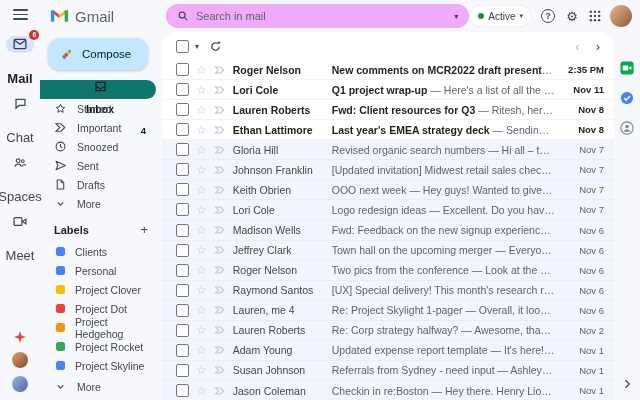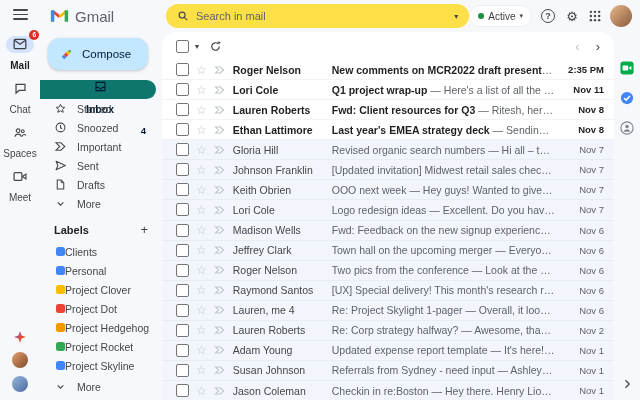--- a/index.html
+++ b/index.html
@@ -9,31 +9,31 @@
   svg{display:block}
   
   .rail{grid-column:1;grid-row:1/3;display:flex;flex-direction:column;align-items:center;padding-top:9px;}
   .hamburger{width:15px;display:flex;flex-direction:column;gap:3px;background:none;border:0;padding:0;margin-bottom:16px;cursor:pointer;}
   .hamburger span{height:1.6px;background:#444746;border-radius:1px;}
   .rail-item{display:flex;flex-direction:column;align-items:center;margin-bottom:9px;cursor:pointer;}
   .rail-pill{position:relative;width:28px;height:17px;border-radius:9px;display:flex;align-items:center;justify-content:center;}
   .rail-item.active .rail-pill{background:#d3e3fd;}
   .badge{position:absolute;top:-6px;right:-5px;background:#d93025;color:#fff;font-size:6.5px;line-height:1;
     padding:2px 3px;border-radius:7px;font-weight:bold;}
-  .rail-label{font-size:10px;color:#444746;margin-top:7px;}
+  .rail-label{font-size:13px;color:#444746;margin-top:18px;}
   .rail-item.active .rail-label{font-weight:bold;color:#1f1f1f;}
   .rail-bottom{margin-top:auto;display:flex;flex-direction:column;align-items:center;gap:8px;padding-bottom:8px;}
   .mini-avatar{width:16px;height:16px;border-radius:50%;cursor:pointer;}
   .mini-avatar.a1{background:linear-gradient(135deg,#e6a06b,#7c4a2d);}
   .mini-avatar.a2{background:linear-gradient(135deg,#9ab6e0,#4a6a9c);}
   
   .logo{grid-column:2;grid-row:1;display:flex;align-items:center;gap:6px;padding-left:10px;}
   .logo-text{font-size:15px;color:#5f6368;font-weight:500;}
   .topbar{grid-column:3/5;grid-row:1;display:flex;align-items:center;padding:0 8px 0 4px;}
-  .search{flex:0 1 288px;height:24px;background:#fde047;border-radius:13px;display:flex;align-items:center;gap:7px;
+  .search{flex:0 1 288px;height:24px;background:#f0abfc;border-radius:13px;display:flex;align-items:center;gap:7px;
     padding:0 11px;color:#5f6368;font-size:11px;cursor:text;}
   .search .caret{margin-left:auto;font-size:8px;color:#444746;cursor:pointer;}
   .top-right{margin-left:auto;display:flex;align-items:center;gap:9px;}
   .status-pill{display:flex;align-items:center;gap:4px;background:#fff;border-radius:12px;height:20px;padding:0 8px;
     font-size:10px;color:#3c4043;border:1px solid #eceff3;cursor:pointer;}
   .status-pill .caret{font-size:7px;color:#444746;}
   .status-dot{width:6px;height:6px;border-radius:50%;background:#1e8e3e;}
   .icon-btn{background:none;border:0;padding:0;cursor:pointer;color:#444746;display:flex;align-items:center;justify-content:center;}
   .help-btn{width:14px;height:14px;border:1.4px solid #444746;border-radius:50%;font-size:9px;font-weight:bold;color:#444746;}
   .gear-btn{font-size:13px;width:16px;height:16px;}
@@ -43,21 +43,21 @@
   .compose{margin:4px 0 10px 8px;height:32px;width:100px;background:#c2e7ff;border:0;border-radius:12px;display:flex;
     align-items:center;gap:8px;padding:0 12px;font-size:11.5px;font-weight:500;color:#001d35;cursor:pointer;
     font-family:inherit;box-shadow:0 1px 3px rgba(0,0,0,.22);}
   .nav-item{height:19px;display:flex;align-items:center;gap:10px;padding:0 10px 0 14px;margin-right:6px;
     border-radius:0 10px 10px 0;font-size:10.5px;color:#444746;cursor:pointer;}
   .nav-item.active{background:#0f766e;font-weight:bold;color:#001d35;flex-direction:column;}
   .nav-item .cnt{margin-left:auto;font-size:9.5px;font-weight:bold;}
   .labels-hdr{display:flex;align-items:center;justify-content:space-between;padding:9px 14px 5px 14px;
     font-size:11px;font-weight:bold;color:#202124;}
   .labels-hdr .plus{font-size:13px;font-weight:normal;color:#444746;cursor:pointer;}
-  .label-item{height:19px;display:flex;align-items:center;padding:0 10px 0 16px;font-size:10.5px;color:#444746;cursor:pointer;}
+  .label-item{height:19px;display:flex;align-items:center;gap:10px;padding:0 10px 0 16px;font-size:10.5px;color:#444746;cursor:pointer;}
   .label-swatch{width:9px;height:9px;border-radius:2.5px;flex:none;background:#999;}
   
   .list-panel{grid-column:3;grid-row:2;background:#fff;border-radius:14px 14px 0 0;display:flex;flex-direction:column;overflow:hidden;}
   .toolbar{flex:0 0 28px;display:flex;align-items:center;padding:0 14px;gap:10px;color:#444746;}
   .cb{width:11px;height:11px;border:1.5px solid #747775;border-radius:2px;flex:none;cursor:pointer;background:#fff;}
   .toolbar .caret{font-size:8px;margin-left:-4px;cursor:pointer;}
   .pager{margin-left:auto;display:flex;gap:16px;align-items:center;}
   .chev{font-size:13px;line-height:1;cursor:pointer;color:#444746;}
   .chev.prev{color:#b8bcc2;}
   .rows{flex:1;display:flex;flex-direction:column;}
@@ -240,34 +240,34 @@
         <svg width="13" height="13" viewBox="0 0 16 16">
             <path d="M8 2.8l1.6 3.4 3.7.4-2.8 2.5.8 3.6L8 10.9l-3.3 1.8.8-3.6-2.8-2.5 3.7-.4z" fill="none" stroke="#444746" stroke-width="1.2"></path>
           </svg>
       </span>
       <span>Starred</span>
     </div>
 
     <div class="nav-item">
       <span>
         <svg width="13" height="13" viewBox="0 0 16 16">
+            <path d="M2.5 3.5h6l4.8 4.5-4.8 4.5h-6l4.6-4.5z" fill="none" stroke="#444746" stroke-width="1.3"></path>
+          </svg>
+      </span>
+      <span>Important</span>
+    </div>
+
+    <div class="nav-item">
+      <span>
+        <svg width="13" height="13" viewBox="0 0 16 16">
             <circle cx="8" cy="8" r="5.4" fill="none" stroke="#444746" stroke-width="1.3"></circle>
             <path d="M8 5v3.2l2.2 1.4" fill="none" stroke="#444746" stroke-width="1.3"></path>
           </svg>
       </span>
       <span>Snoozed</span>
-    </div>
-
-    <div class="nav-item">
-      <span>
-        <svg width="13" height="13" viewBox="0 0 16 16">
-            <path d="M2.5 3.5h6l4.8 4.5-4.8 4.5h-6l4.6-4.5z" fill="none" stroke="#444746" stroke-width="1.3"></path>
-          </svg>
-      </span>
-      <span>Important</span>
     </div>
 
     <div class="nav-item">
       <span>
         <svg width="13" height="13" viewBox="0 0 16 16">
             <path d="M2.5 13.3L14 8 2.5 2.7 4.8 8z" fill="none" stroke="#444746" stroke-width="1.3" stroke-linejoin="round"></path>
           </svg>
       </span>
       <span>Sent</span>
     </div>

